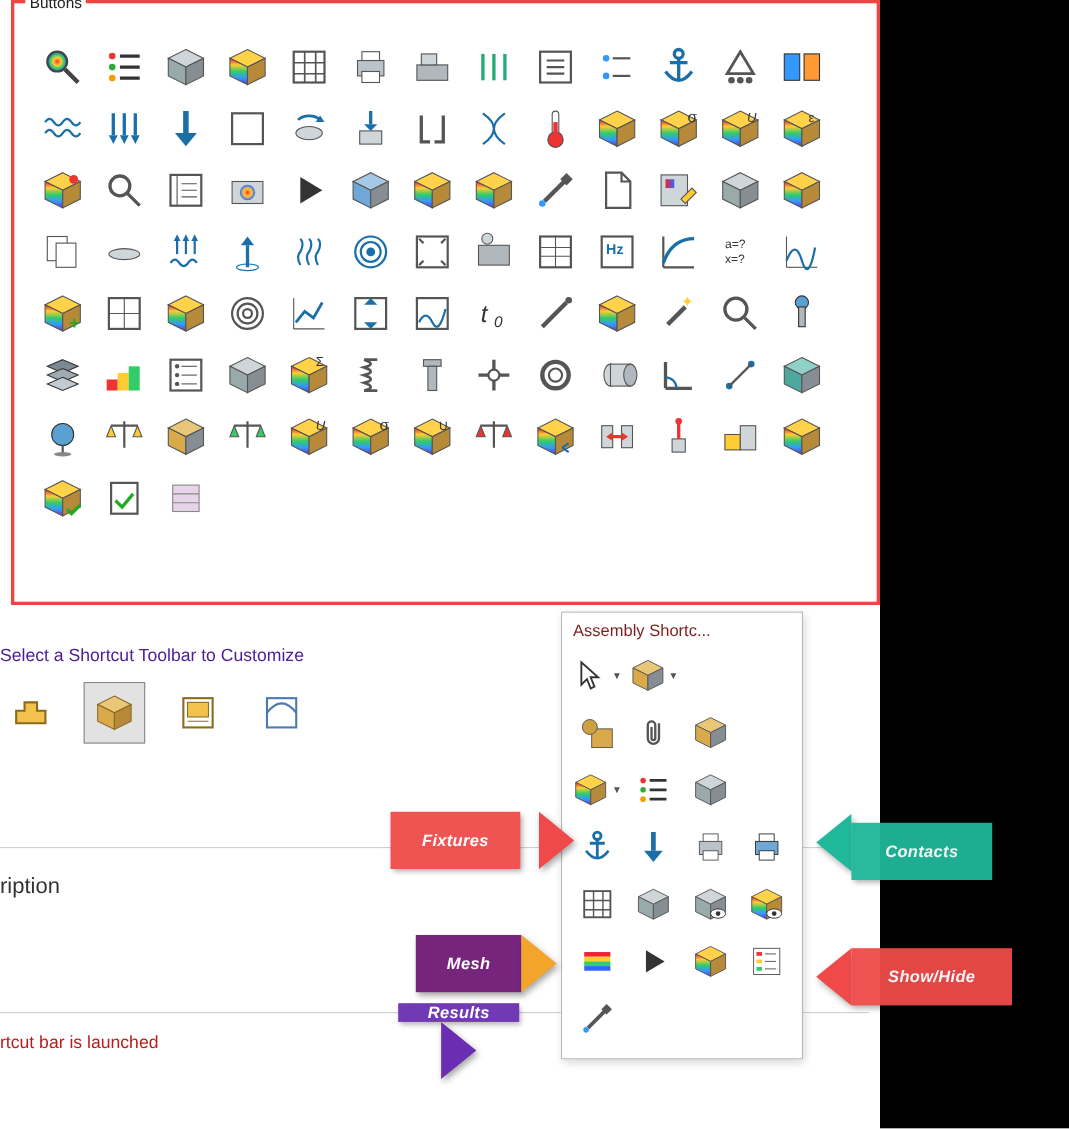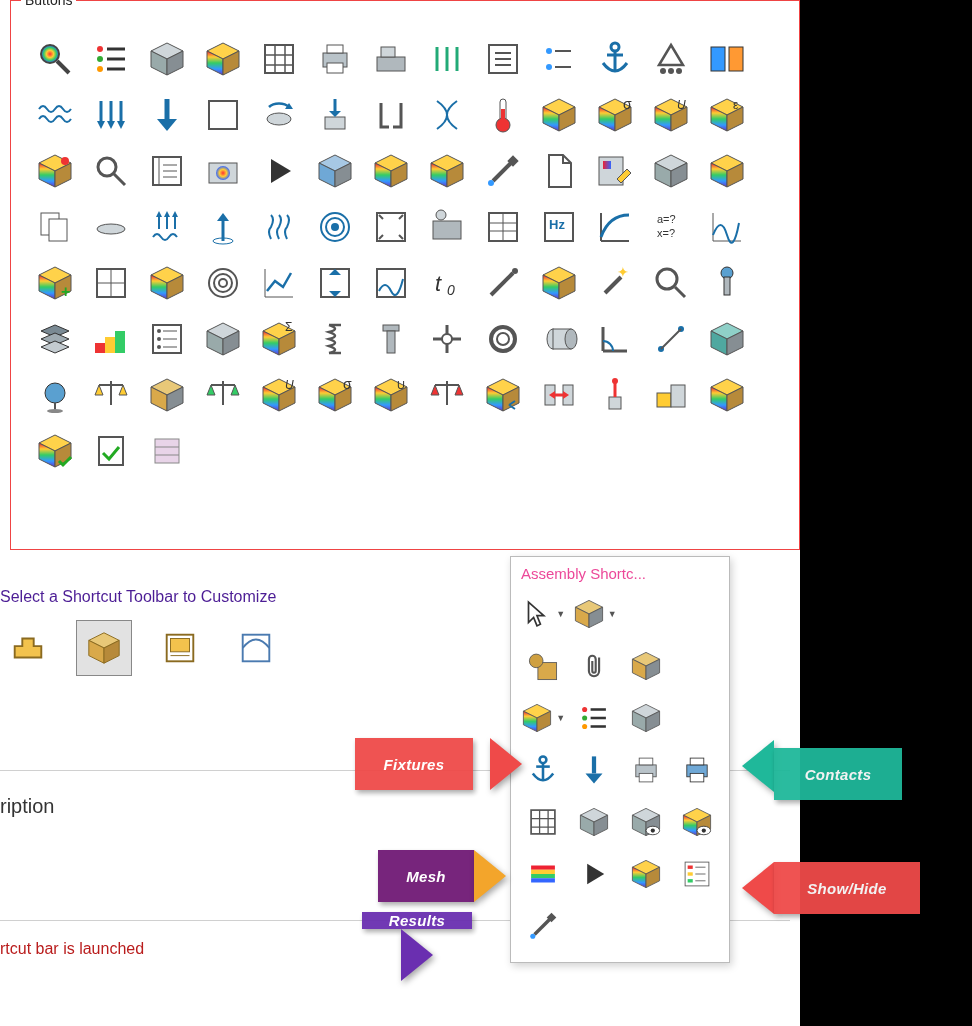--- a/index.html
+++ b/index.html
@@ -1,38 +1,38 @@
 <!DOCTYPE html>
 <html><head>
 <meta charset="utf-8">
 <style>
   * { box-sizing: border-box; margin: 0; padding: 0; }
   body { font-family: "Segoe UI", Arial, sans-serif; font-size: 13px; background: #fff; color: #222; }
   .stage { position: relative; width: 972px; height: 1026px; overflow: hidden; }
   .black-band { position: absolute; top: 0; right: 0; width: 172px; height: 100%; background: #000; }
 
-  .buttons-group { position: absolute; left: 10px; top: 0; width: 790px; height: 550px; border: 1px solid #ef4444; padding: 18px 20px 20px 20px; }
+  .buttons-group { position: absolute; left: 10px; top: 0; width: 790px; height: 550px; border: 3px solid #ef4444; padding: 18px 20px 20px 20px; }
   .group-label { position: absolute; top: -9px; left: 10px; background: #fff; padding: 0 4px; font-size: 14px; color: #222; }
   .icon-grid { display: grid; grid-template-columns: repeat(13, 48px); grid-auto-rows: 48px; gap: 8px 8px; margin-top: 16px; }
   .icon-cell { width: 48px; height: 48px; display: flex; align-items: center; justify-content: center; border-radius: 2px; }
   .icon-cell svg { width: 40px; height: 40px; }
 
   .select-label { position: absolute; left: 0; top: 588px; font-size: 16px; color: #4c1d95; }
   .context-row { position: absolute; left: 0; top: 620px; display: flex; gap: 20px; }
   .context-btn { width: 56px; height: 56px; border: 1px solid transparent; display: flex; align-items: center; justify-content: center; cursor: pointer; }
   .context-btn.selected { border: 1px solid #888; background: #e2e2e2; }
   .context-btn svg { width: 38px; height: 38px; }
 
   .hr1 { position: absolute; left: 0; top: 770px; width: 790px; height: 1px; background: #d0d0d0; }
   .hr2 { position: absolute; left: 0; top: 920px; width: 790px; height: 1px; background: #d0d0d0; }
   .text-ription { position: absolute; left: 0; top: 795px; font-size: 20px; color: #333; text-align: center; }
   .text-launched { position: absolute; left: 0; top: 940px; font-size: 16px; color: #b91c1c; }
 
   .popup { position: absolute; left: 510px; top: 556px; width: 220px; background: #fff; border: 1px solid #bbb; box-shadow: 2px 3px 8px rgba(0,0,0,.18); padding-bottom: 10px; }
-  .popup-title { font-size: 15px; color: #ec4899; padding: 8px 10px 6px 10px; white-space: nowrap; overflow: hidden; text-overflow: ellipsis; }
+  .popup-title { font-size: 15px; color: #7f1d1d; padding: 8px 10px 6px 10px; white-space: nowrap; overflow: hidden; text-overflow: ellipsis; }
   .popup-grid { display: grid; grid-template-columns: repeat(4, 1fr); grid-auto-rows: 48px; gap: 4px; padding: 2px 8px; }
   .pcell { display: flex; align-items: center; justify-content: center; }
   .pcell svg { width: 34px; height: 34px; }
   .pcell .tri { font-size: 9px; color: #555; margin-left: 2px; }
 
   .arrow { position: absolute; display: flex; align-items: center; height: 52px; }
   .arrow .body { color: #fff; font-weight: 700; font-size: 15px; padding: 0 16px; display: flex; align-items: center; justify-content: center; height: 100%; opacity: .95; font-style: italic; letter-spacing: .3px; box-shadow: 2px 3px 5px rgba(0,0,0,.35); }
   .arrow .head { width: 0; height: 0; border-top: 26px solid transparent; border-bottom: 26px solid transparent; filter: drop-shadow(2px 3px 3px rgba(0,0,0,.35)); }
   .arrow.left .head { border-right-width: 0; }
   .arrow.right .head { border-left-width: 0; }

